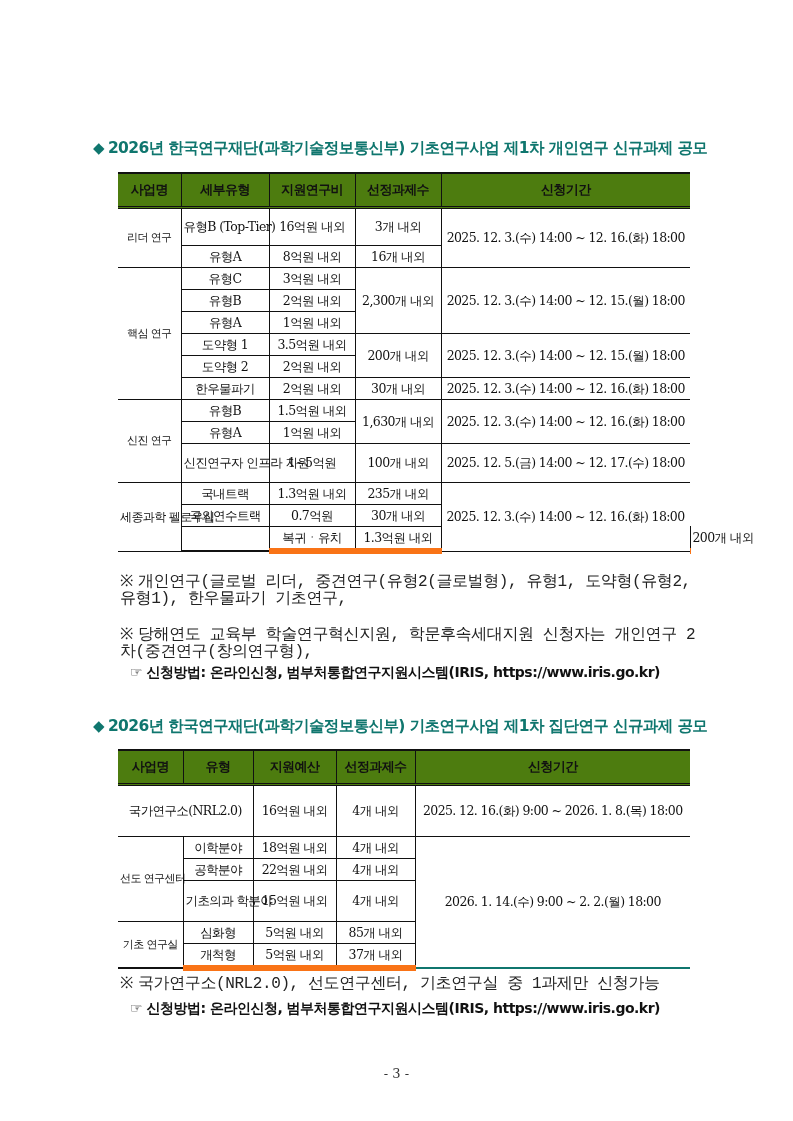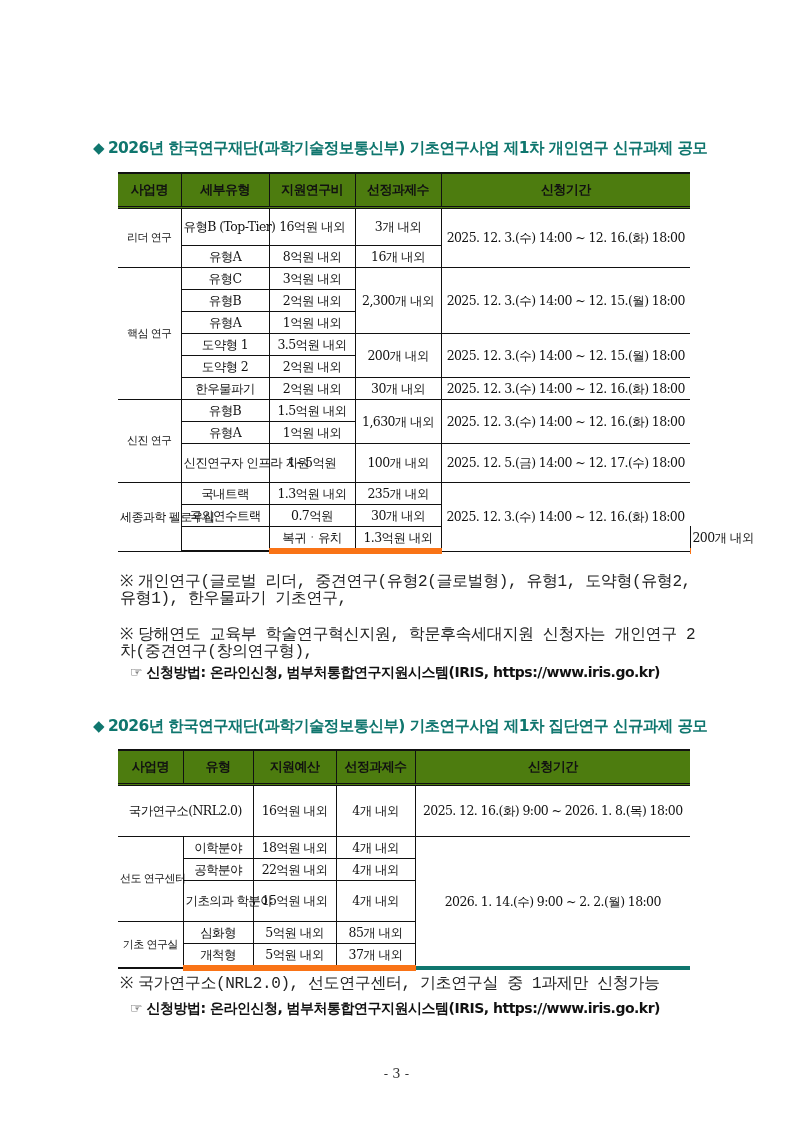--- a/index.html
+++ b/index.html
@@ -216,21 +216,21 @@
       <td>16억원 내외</td>
       <td>4개 내외</td>
       <td class="last">2025. 12. 16.(화) 9:00 ~ 2026. 1. 8.(목) 18:00</td>
     </tr>
     <tr class="grp-sep">
       <td class="first group ml" rowspan="3">선도
 연구센터</td>
       <td>이학분야</td>
       <td>18억원 내외</td>
       <td>4개 내외</td>
-      <td class="last" rowspan="5" style="border-bottom:4px solid #0f766e;">2026. 1. 14.(수) 9:00 ~ 2. 2.(월) 18:00</td>
+      <td class="last" rowspan="5" style="border-bottom:2px solid #0f766e;">2026. 1. 14.(수) 9:00 ~ 2. 2.(월) 18:00</td>
     </tr>
     <tr>
       <td>공학분야</td>
       <td>22억원 내외</td>
       <td>4개 내외</td>
     </tr>
     <tr>
       <td class="ml" style="height:40px;">기초의과
 학분야</td>
       <td>15억원 내외</td>

